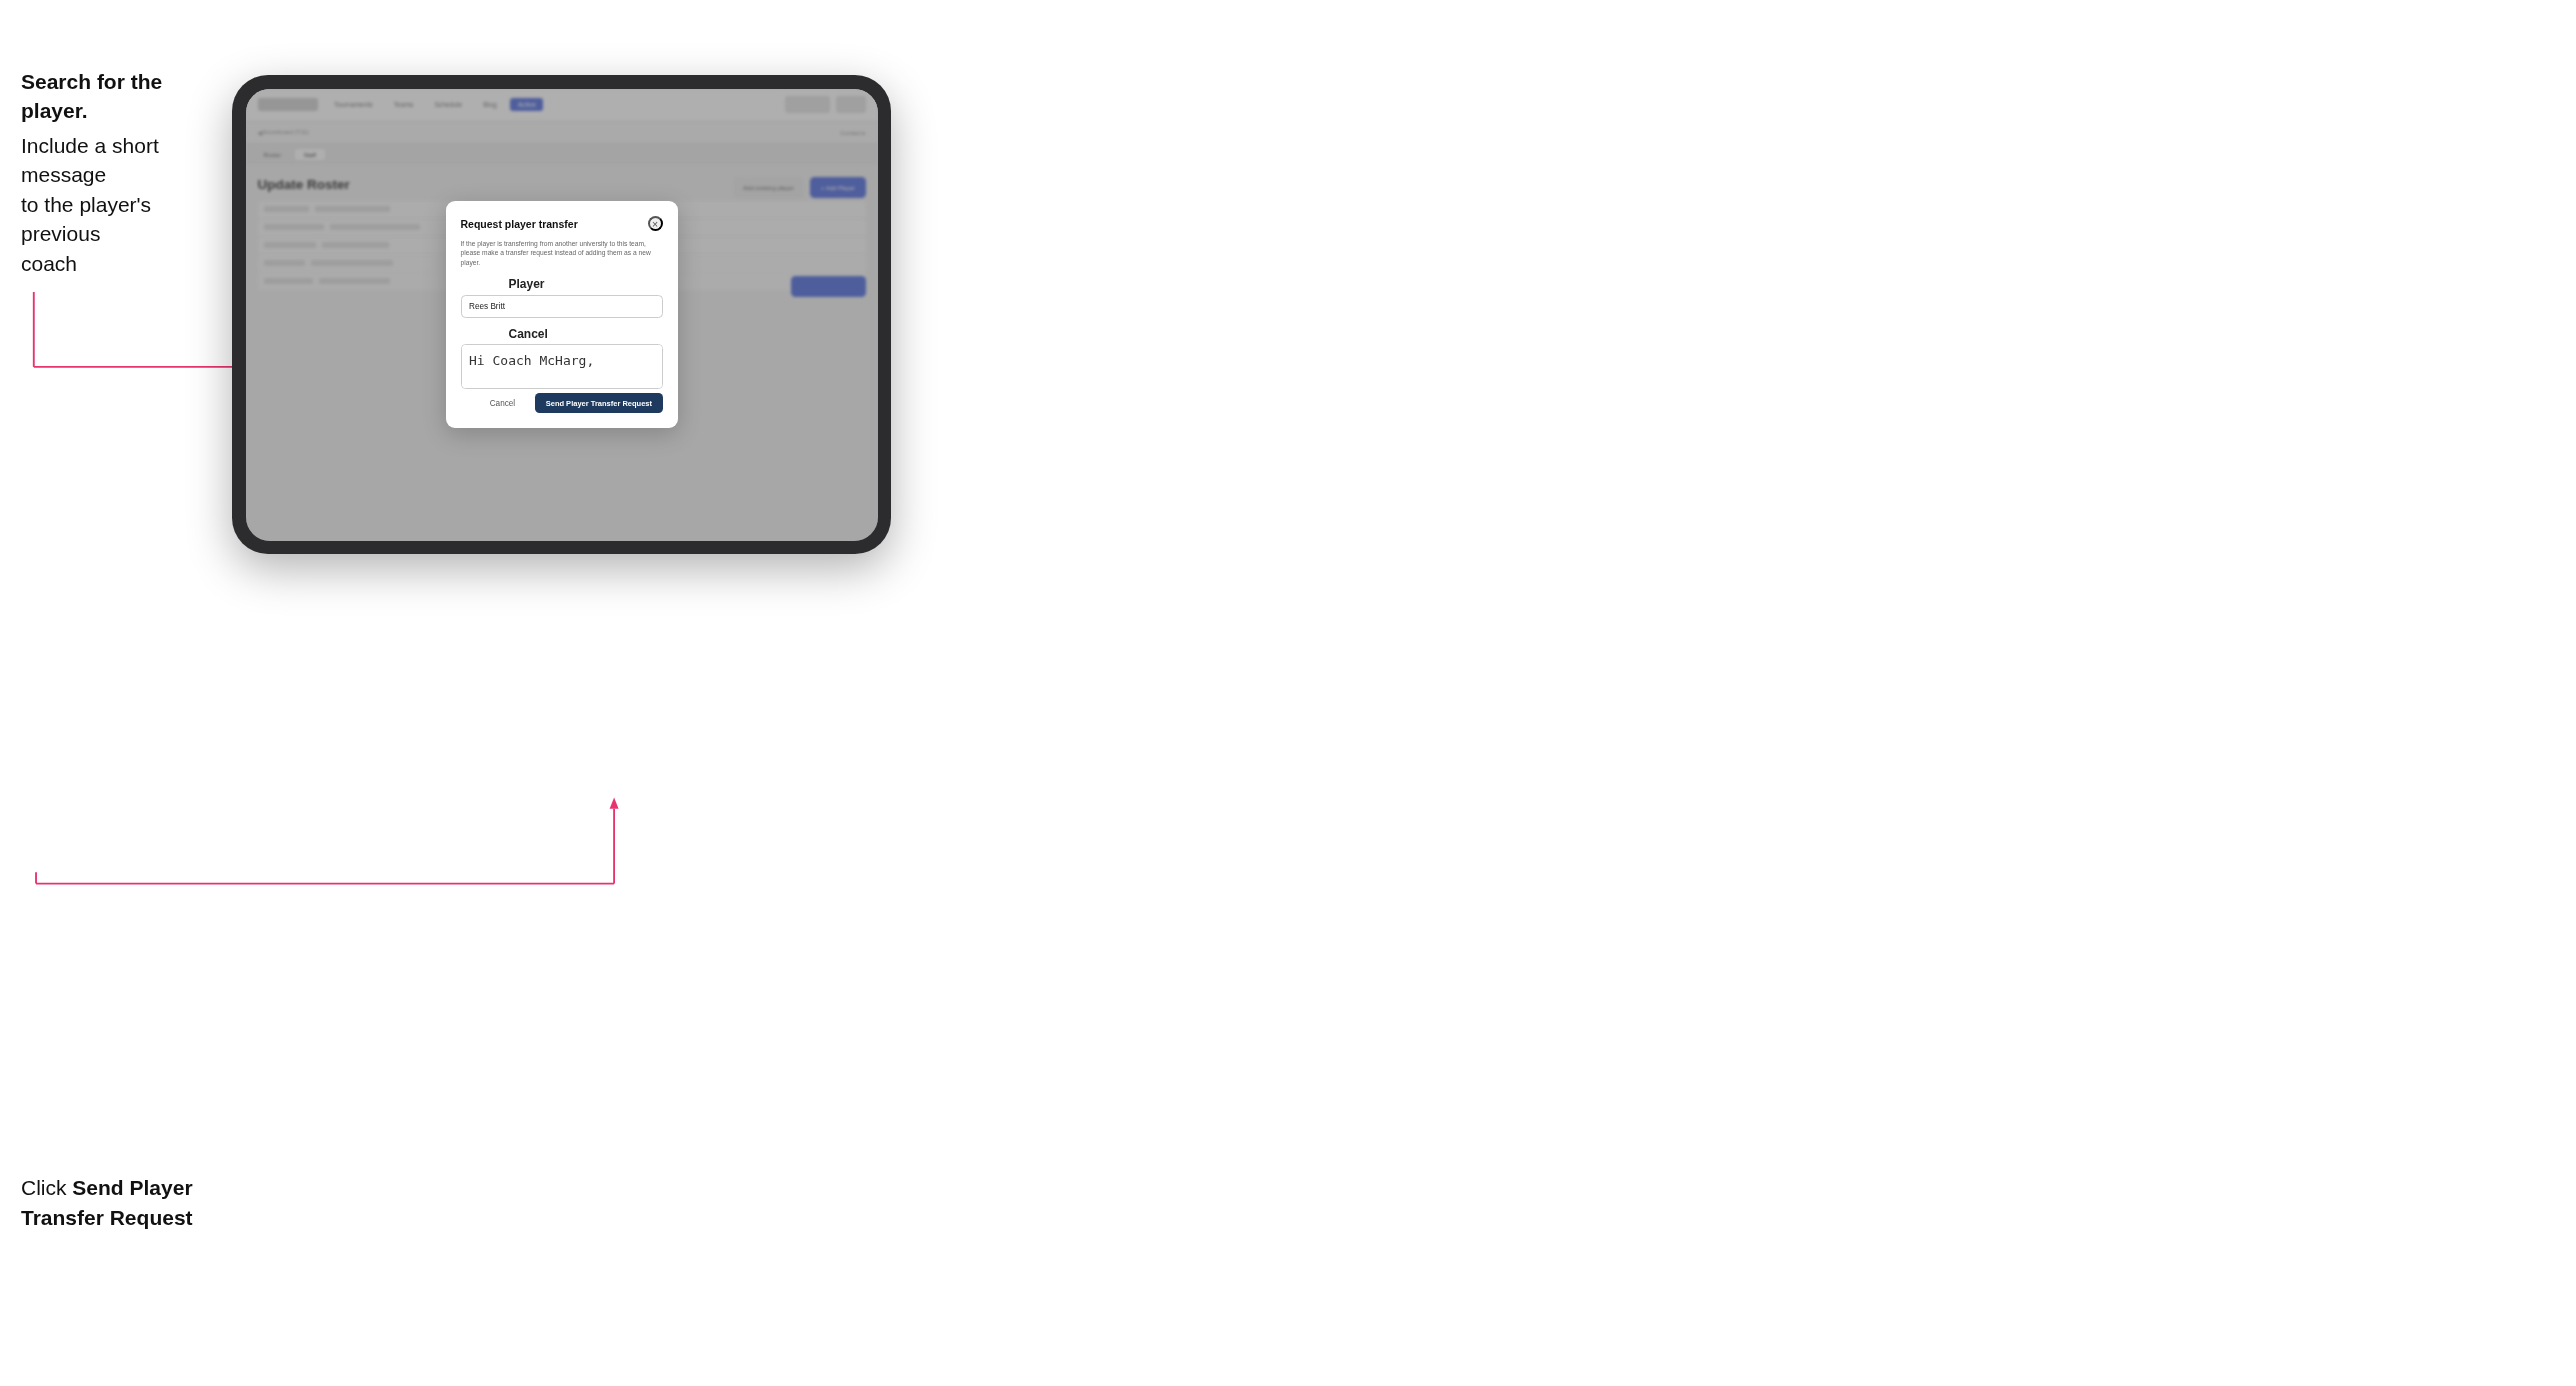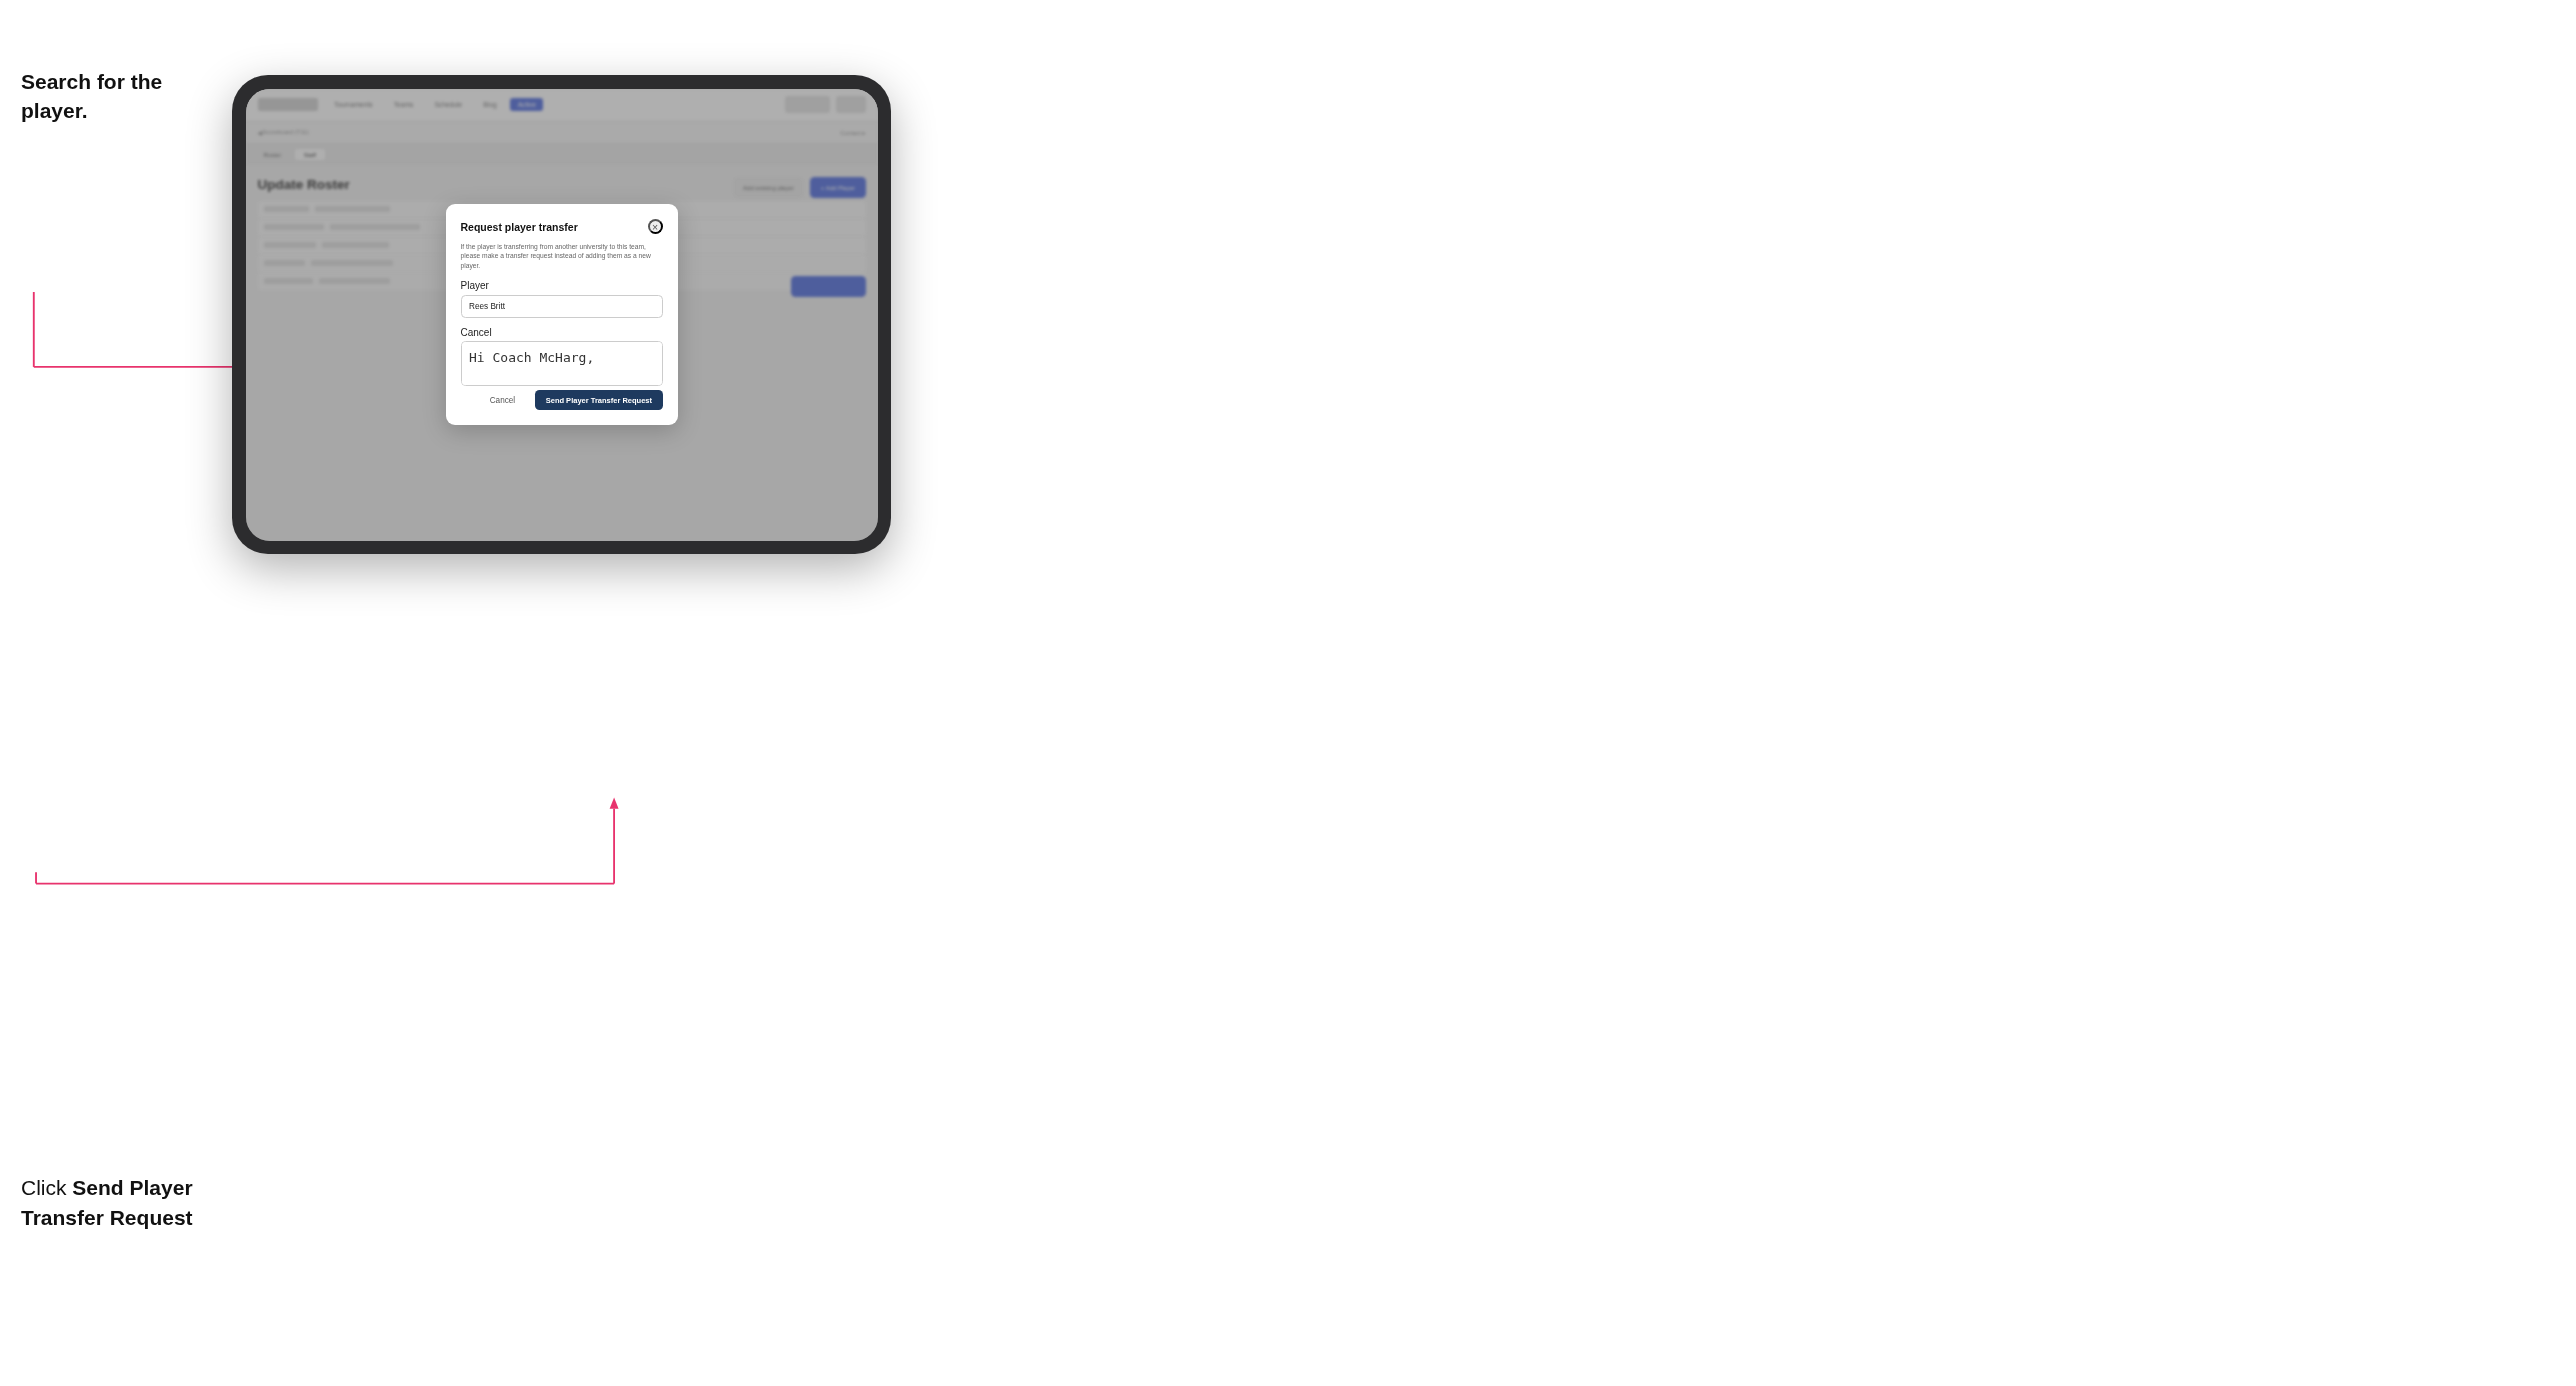--- a/index.html
+++ b/index.html
@@ -283,24 +283,25 @@
     }
 
     .modal-desc {
       font-size: 6.7px;
       color: #666;
       line-height: 1.4;
       margin-bottom: 10.5px;
     }
 
     .modal-field-label {
-      font-size: 10px;
-      font-weight: 400;
+      font-size: 12px;
+      font-weight: 700;
       color: #222;
       margin-bottom: 3.7px;
+      margin-left: 48px;
     }
 
     .modal-input {
       width: 100%;
       height: 22.5px;
       border: 0.7px solid #ccc;
       border-radius: 4.5px;
       padding: 0 7.5px;
       font-size: 8.2px;
       color: #222;
@@ -358,20 +359,21 @@
       height: 100%;
       pointer-events: none;
     }
   </style>
 </head>
 <body>
 
 <div class="annotations">
   <div class="annotation-search">Search for the player.</div>
 
+  <div class="annotation-message">Include a short message<br>to the player's previous<br>coach</div>
 
   <div class="annotation-click">Click <strong>Send Player
 Transfer Request</strong></div>
 </div>
 
 <svg class="arrows-svg" xmlns="http://www.w3.org/2000/svg" viewBox="0 0 3440 1851" width="2576" height="1386">
 
   <line x1="45" y1="390" x2="45" y2="490" stroke="#e8336d" stroke-width="2.5"></line>
   <line x1="45" y1="490" x2="595" y2="490" stroke="#e8336d" stroke-width="2.5"></line>
 

